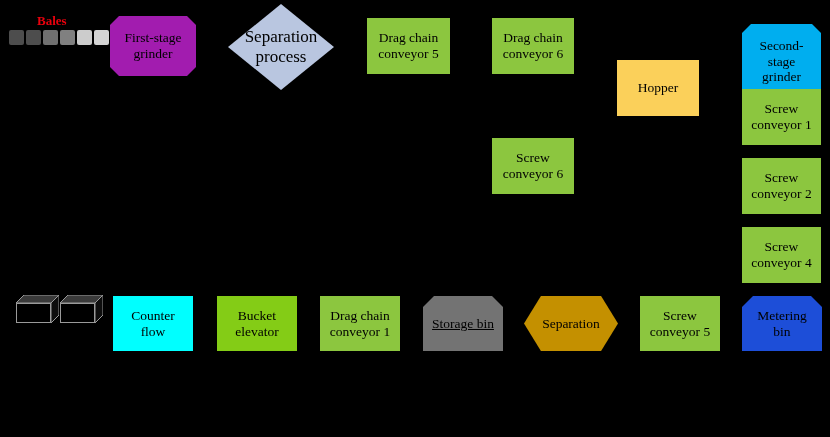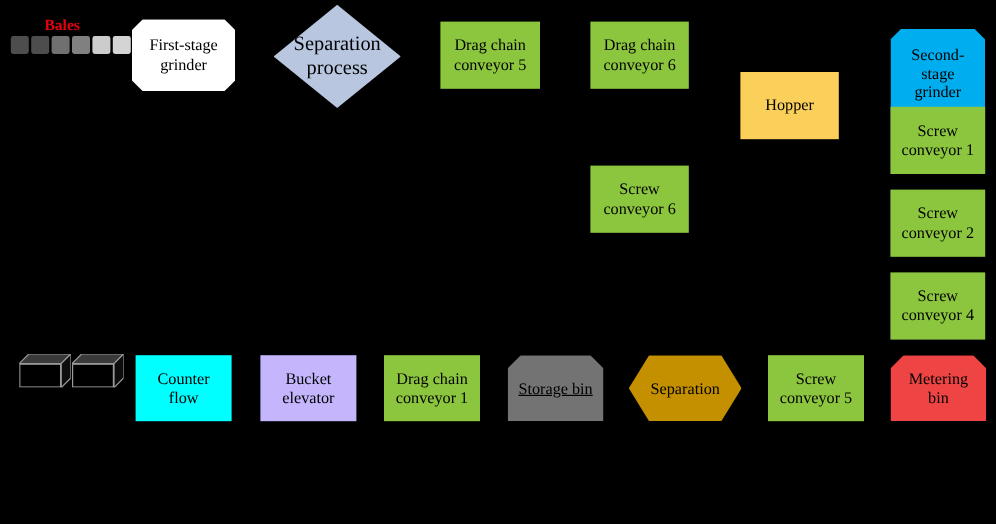--- a/index.html
+++ b/index.html
@@ -103,21 +103,21 @@
           <rect x="0.5" y="8.5" width="34" height="19" fill="#000000" stroke="#9a9a9a" stroke-width="1"></rect>
         </svg></div>
       <div class="cube" style="left: 60px; top: 295px;"><svg width="43" height="28" viewBox="0 0 43 28">
           <polygon points="0,8 8,0 43,0 35,8" fill="#3a3a3a" stroke="#9a9a9a" stroke-width="1"></polygon>
           <polygon points="35,8 43,0 43,20 35,28" fill="#0d0d0d" stroke="#9a9a9a" stroke-width="1"></polygon>
           <rect x="0.5" y="8.5" width="34" height="19" fill="#000000" stroke="#9a9a9a" stroke-width="1"></rect>
         </svg></div>
     </div>
 
   <div id="nodes-layer">
-      <div class="node shape-octagon" style="left: 110px; top: 16px; width: 86px; height: 60px; background: #ffffff;"><span>First-stage
+      <div class="node shape-octagon" style="left: 110px; top: 16px; width: 86px; height: 60px; background: #a21caf;"><span>First-stage
 grinder</span></div>
       <div class="node shape-diamond" style="left: 228px; top: 4px; width: 106px; height: 86px; background: rgb(185, 198, 224); font-size: 17px; padding: 0px 16px;"><span>Separation
 process</span></div>
       <div class="node shape-rect" style="left: 367px; top: 18px; width: 83px; height: 56px; background: rgb(140, 198, 63);"><span>Drag chain
 conveyor 5</span></div>
       <div class="node shape-rect" style="left: 492px; top: 18px; width: 82px; height: 56px; background: rgb(140, 198, 63);"><span>Drag chain
 conveyor 6</span></div>
       <div class="node shape-rect" style="left: 617px; top: 18px; width: 82px; height: 56px; background: rgb(251, 208, 90); margin-top: 42px;"><span>Hopper</span></div>
       <div class="node shape-octagon" style="left: 742px; top: 24px; width: 79px; height: 75px; background: rgb(0, 174, 239);"><span>Second-
 stage
@@ -125,29 +125,29 @@
       <div class="node shape-rect" style="left: 742px; top: 89px; width: 79px; height: 56px; background: rgb(140, 198, 63);"><span>Screw
 conveyor 1</span></div>
       <div class="node shape-rect" style="left: 742px; top: 158px; width: 79px; height: 56px; background: rgb(140, 198, 63);"><span>Screw
 conveyor 2</span></div>
       <div class="node shape-rect" style="left: 742px; top: 227px; width: 79px; height: 56px; background: rgb(140, 198, 63);"><span>Screw
 conveyor 4</span></div>
       <div class="node shape-rect" style="left: 492px; top: 138px; width: 82px; height: 56px; background: rgb(140, 198, 63);"><span>Screw
 conveyor 6</span></div>
       <div class="node shape-rect" style="left: 113px; top: 296px; width: 80px; height: 55px; background: rgb(0, 255, 255);"><span>Counter
 flow</span></div>
-      <div class="node shape-rect" style="left: 217px; top: 296px; width: 80px; height: 55px; background: #c4b5fd; text-align: center;"><span>Bucket
+      <div class="node shape-rect" style="left: 217px; top: 296px; width: 80px; height: 55px; background: #84cc16; text-align: center;"><span>Bucket
 elevator</span></div>
       <div class="node shape-rect" style="left: 320px; top: 296px; width: 80px; height: 55px; background: rgb(140, 198, 63);"><span>Drag chain
 conveyor 1</span></div>
       <div class="node shape-bin" style="left: 423px; top: 296px; width: 80px; height: 55px; background: #737373; text-decoration: underline;"><span>Storage bin</span></div>
       <div class="node shape-hexagon" style="left: 524px; top: 296px; width: 94px; height: 55px; background: rgb(196, 144, 0); padding: 0px 14px;"><span>Separation</span></div>
       <div class="node shape-rect" style="left: 640px; top: 296px; width: 80px; height: 55px; background: rgb(140, 198, 63);"><span>Screw
 conveyor 5</span></div>
-      <div class="node shape-bin" style="left: 742px; top: 296px; width: 80px; height: 55px; background: #ef4444;"><span>Metering
+      <div class="node shape-bin" style="left: 742px; top: 296px; width: 80px; height: 55px; background: #1d4ed8;"><span>Metering
 bin</span></div>
     </div>
 
   <div id="legend-layer">
       <div class="legend-swatch" style="left: 203px; top: 384px; width: 13px; height: 13px; background: rgb(204, 204, 204);"></div>
       <div class="legend-swatch" style="left: 365px; top: 384px; width: 13px; height: 13px; background: rgb(128, 128, 128);"></div>
       <div class="legend-swatch" style="left: 549px; top: 384px; width: 13px; height: 13px; background: rgb(77, 77, 77);"></div>
       <div class="legend-swatch" style="left: 203px; top: 410px; width: 25px; height: 18px; background: rgb(140, 198, 63);"></div>
       <div class="legend-oct" style="left: 316px; top: 409px; width: 28px; height: 19px; background: rgb(0, 174, 239);"></div>
       <div class="legend-bin" style="left: 412px; top: 409px; width: 28px; height: 19px; background: rgb(244, 177, 131);"></div>

